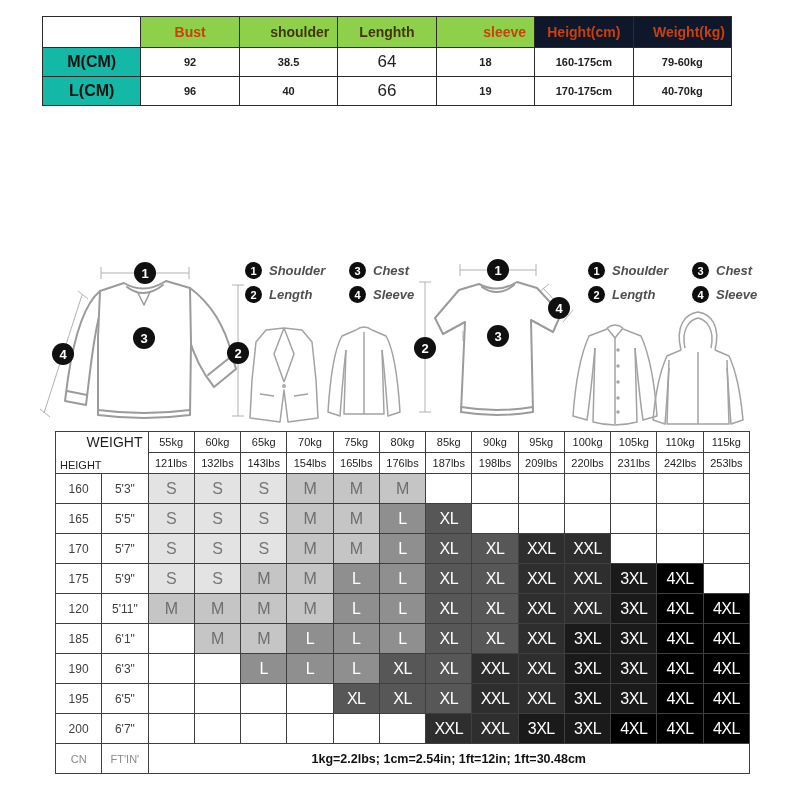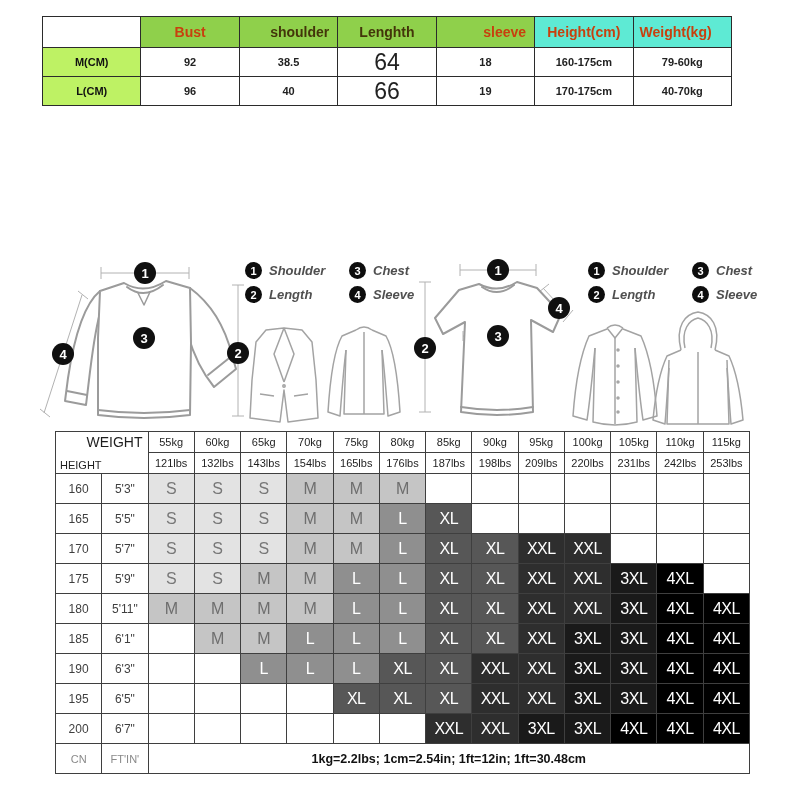--- a/index.html
+++ b/index.html
@@ -6,26 +6,26 @@
   .page{position:relative;width:800px;height:800px;background:#fff;overflow:hidden;
         font-family:"Liberation Sans",sans-serif;color:#222;}
 
   
   .size-table{position:absolute;left:42px;top:16px;width:690px;border-collapse:collapse;table-layout:fixed;}
   .size-table th,.size-table td{border:1px solid #2b2b2b;padding:0 6px;overflow:hidden;white-space:nowrap;}
   .size-table thead th{height:30px;font-size:14px;font-weight:bold;}
   .size-table tbody td{height:28px;text-align:center;font-size:11px;font-weight:bold;color:#222;background:#fff;}
   .th-blank{background:#fff;}
   .th-green{background:#8fd04b;}
-  .th-gold{background:#5eead4;}
+  .th-gold{background:#0f172a;}
   .em-red{color:#c8400e;}
   .em-dark{color:#43350a;}
   .em-none{color:#222;}
-  .size-table td.row-label{background:#bef264;color:#111;font-size:11px;font-weight:bold;margin-top:12px;}
-  .size-table td.big-num{font-size:23px;font-weight:400;}
+  .size-table td.row-label{background:#14b8a6;color:#111;font-size:16px;font-weight:bold;margin-top:12px;}
+  .size-table td.big-num{font-size:17px;font-weight:400;}
 
   
   .heading{position:absolute;left:0;top:194px;width:800px;text-align:center;
            font-size:30px;font-weight:bold;color:#4c4c4c;letter-spacing:1px;}
 
   
   .fig{position:absolute;}
   .legend{position:absolute;display:grid;grid-template-columns:104px 92px;grid-row-gap:7px;}
   .legend-item{display:flex;align-items:center;}
   .legend-num{width:17px;height:17px;border-radius:50%;background:#0d0d0d;color:#fff;
@@ -54,21 +54,21 @@
 
   <table class="size-table">
     <thead>
       <tr>
           <th class="th-blank em-none" style="text-align: center;"></th>
           <th class="th-green em-red" style="text-align: center;">Bust</th>
           <th class="th-green em-dark" style="text-align: right; padding-right: 8px;">shoulder</th>
           <th class="th-green em-dark" style="text-align: center;">Lenghth</th>
           <th class="th-green em-red" style="text-align: right; padding-right: 8px;">sleeve</th>
           <th class="th-gold em-red" style="text-align: center;">Height(cm)</th>
-          <th class="th-gold em-red" style="text-align: left;">Weight(kg)</th>
+          <th class="th-gold em-red" style="text-align: right;">Weight(kg)</th>
         </tr>
     </thead>
     <tbody>
         <tr>
           <td class="row-label">M(CM)</td>
           <td>92</td>
           <td>38.5</td>
           <td class="big-num">64</td>
           <td>18</td>
           <td>160-175cm</td>
@@ -332,21 +332,21 @@
           <td class="sz" style="background: rgb(143, 143, 143); color: rgb(255, 255, 255);">L</td>
           <td class="sz" style="background: rgb(87, 87, 87); color: rgb(255, 255, 255);">XL</td>
           <td class="sz" style="background: rgb(87, 87, 87); color: rgb(255, 255, 255);">XL</td>
           <td class="sz" style="background: rgb(46, 46, 46); color: rgb(255, 255, 255);">XXL</td>
           <td class="sz" style="background: rgb(46, 46, 46); color: rgb(255, 255, 255);">XXL</td>
           <td class="sz" style="background: rgb(26, 26, 26); color: rgb(255, 255, 255);">3XL</td>
           <td class="sz" style="background: rgb(0, 0, 0); color: rgb(255, 255, 255);">4XL</td>
           <td class="sz"></td>
         </tr>
         <tr>
-          <td class="h-cm">180</td>
+          <td class="h-cm">120</td>
           <td class="h-ft">5'11"</td>
           <td class="sz" style="background: rgb(197, 197, 197); color: rgb(110, 110, 110);">M</td>
           <td class="sz" style="background: rgb(197, 197, 197); color: rgb(110, 110, 110);">M</td>
           <td class="sz" style="background: rgb(197, 197, 197); color: rgb(110, 110, 110);">M</td>
           <td class="sz" style="background: rgb(197, 197, 197); color: rgb(110, 110, 110);">M</td>
           <td class="sz" style="background: rgb(143, 143, 143); color: rgb(255, 255, 255);">L</td>
           <td class="sz" style="background: rgb(143, 143, 143); color: rgb(255, 255, 255);">L</td>
           <td class="sz" style="background: rgb(87, 87, 87); color: rgb(255, 255, 255);">XL</td>
           <td class="sz" style="background: rgb(87, 87, 87); color: rgb(255, 255, 255);">XL</td>
           <td class="sz" style="background: rgb(46, 46, 46); color: rgb(255, 255, 255);">XXL</td>

